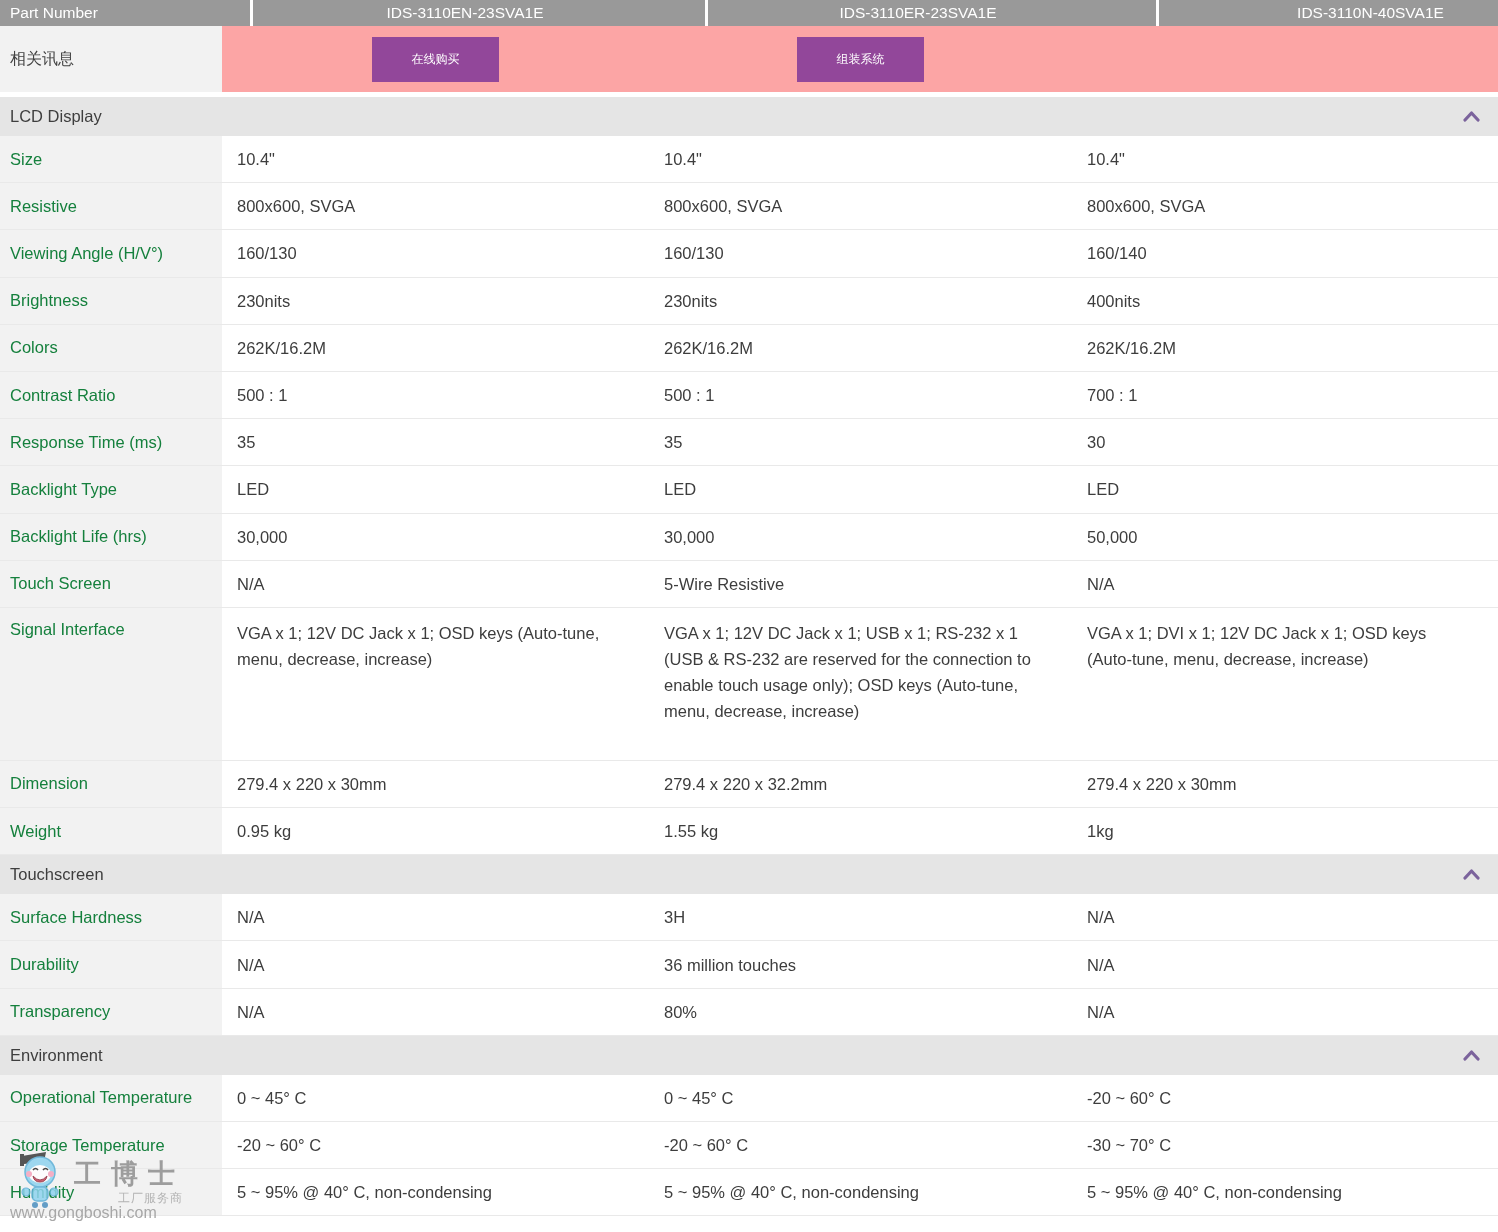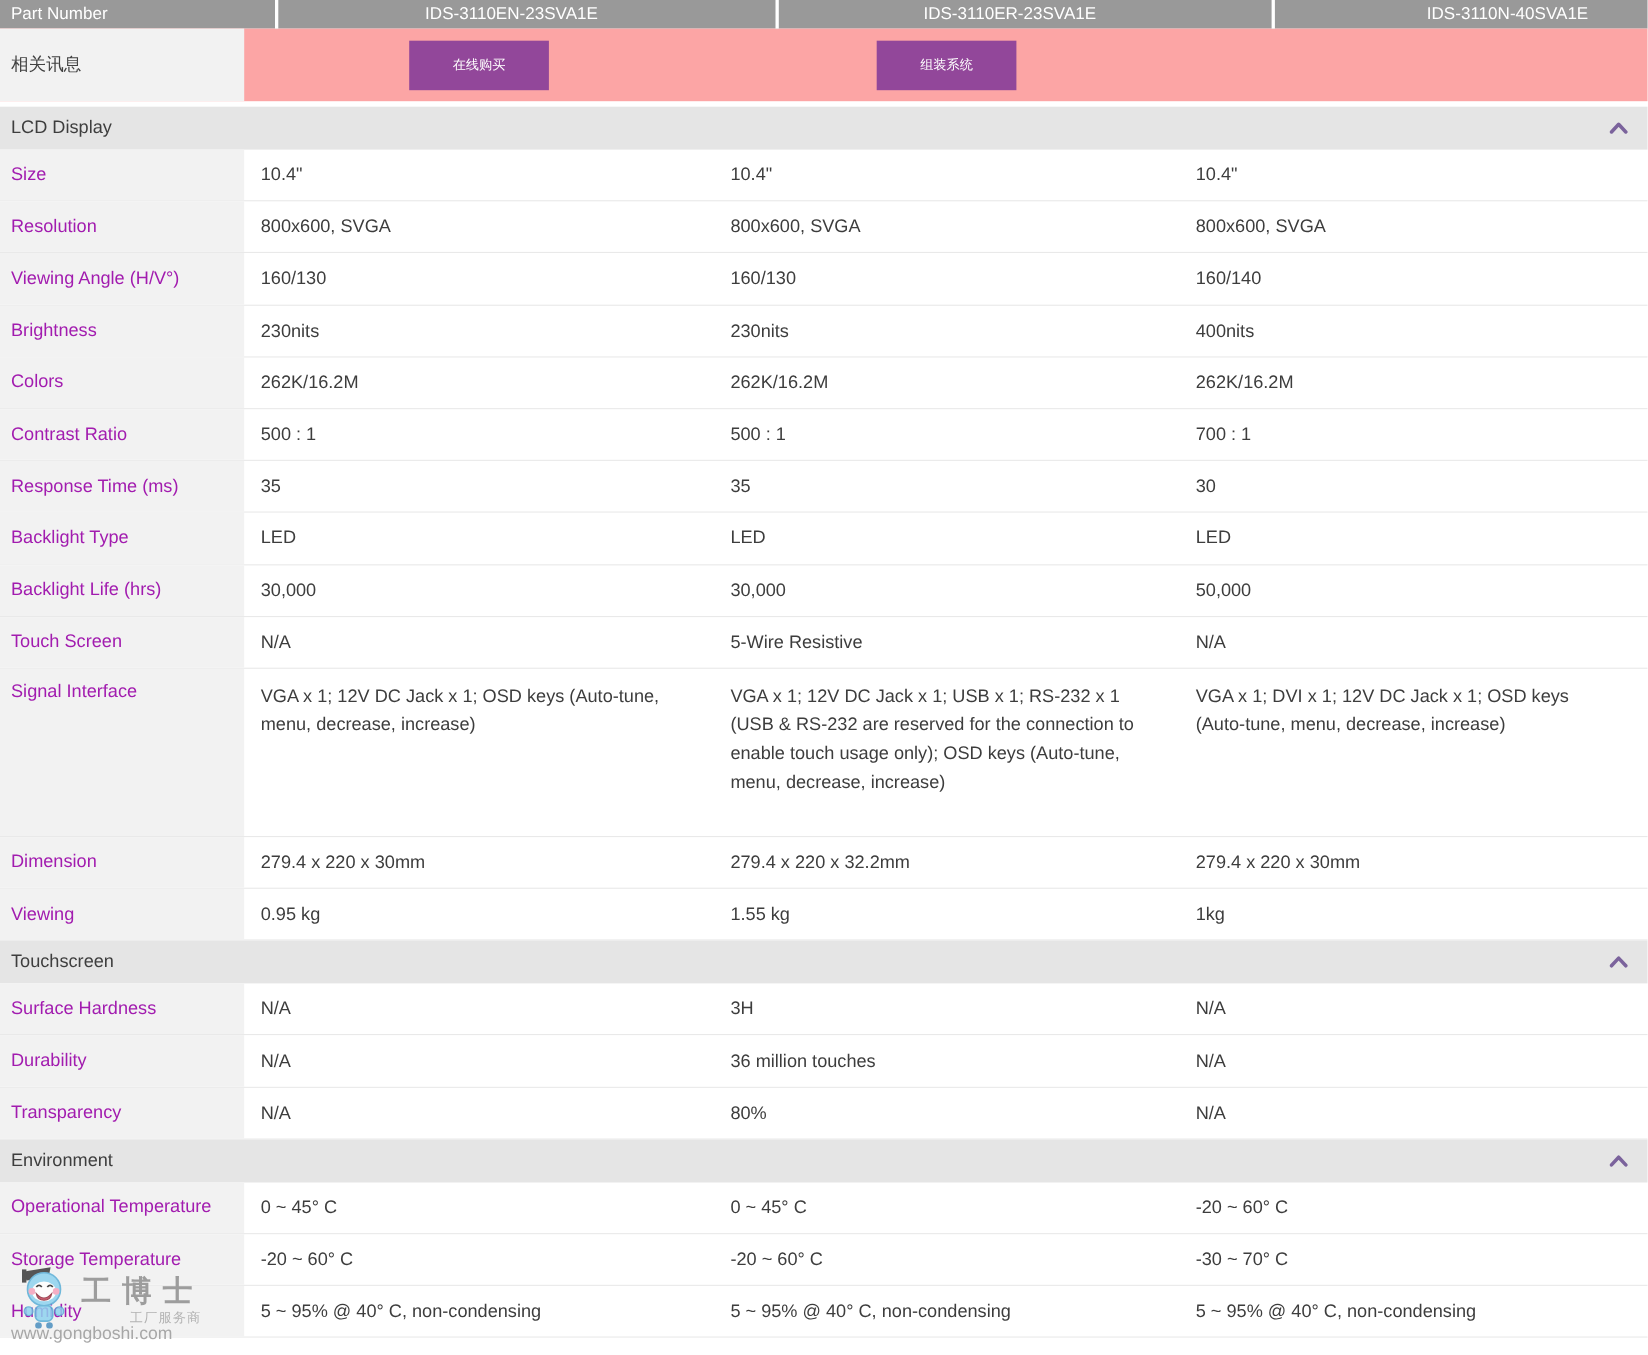--- a/index.html
+++ b/index.html
@@ -40,21 +40,21 @@
     padding:0 18px 0 10px;
     font-size:16.5px; color:#3e3e3e;
     cursor:pointer;
   }
   .section-bar .section-title { flex:1; }
   .chevron { width:17px; height:11px; display:block; }
 
   
   .row { border-bottom:1px solid #e9e9e9; height:47.2px; }
   .row .cell { display:flex; align-items:center; font-size:16.5px; }
-  .row .label { background:#f2f2f2; padding-left:10px; color:#a21caf; }
+  .row .label { background:#f2f2f2; padding-left:10px; color:#15803d; }
   .row .val { padding-left:15px; padding-right:24px; color:#3d3d3d; line-height:26px; }
   .row-tall { height:153px; }
   .row-tall .cell { align-items:flex-start; padding-top:12px; }
 
   
   .watermark {
     position:absolute; left:6px; top:1148px;
     width:260px; height:80px;
     opacity:0.85; pointer-events:none;
     z-index:5;
@@ -107,21 +107,21 @@
     </div>
     <div class="rows">
   <div class="grid row">
     <div class="cell label">Size</div>
     <div class="cell val">10.4"</div>
     <div class="cell val">10.4"</div>
     <div class="cell val">10.4"</div>
   </div>
 
   <div class="grid row">
-    <div class="cell label">Resolution</div>
+    <div class="cell label">Resistive</div>
     <div class="cell val">800x600, SVGA</div>
     <div class="cell val">800x600, SVGA</div>
     <div class="cell val">800x600, SVGA</div>
   </div>
 
   <div class="grid row">
     <div class="cell label">Viewing Angle (H/V°)</div>
     <div class="cell val">160/130</div>
     <div class="cell val">160/130</div>
     <div class="cell val">160/140</div>
@@ -184,21 +184,21 @@
   </div>
 
   <div class="grid row">
     <div class="cell label">Dimension</div>
     <div class="cell val">279.4 x 220 x 30mm</div>
     <div class="cell val">279.4 x 220 x 32.2mm</div>
     <div class="cell val">279.4 x 220 x 30mm</div>
   </div>
 
   <div class="grid row">
-    <div class="cell label">Viewing</div>
+    <div class="cell label">Weight</div>
     <div class="cell val">0.95 kg</div>
     <div class="cell val">1.55 kg</div>
     <div class="cell val">1kg</div>
   </div>
 </div>
   </div>
 
   <div class="section">
     <div class="section-bar">
       <span class="section-title">Touchscreen</span>

